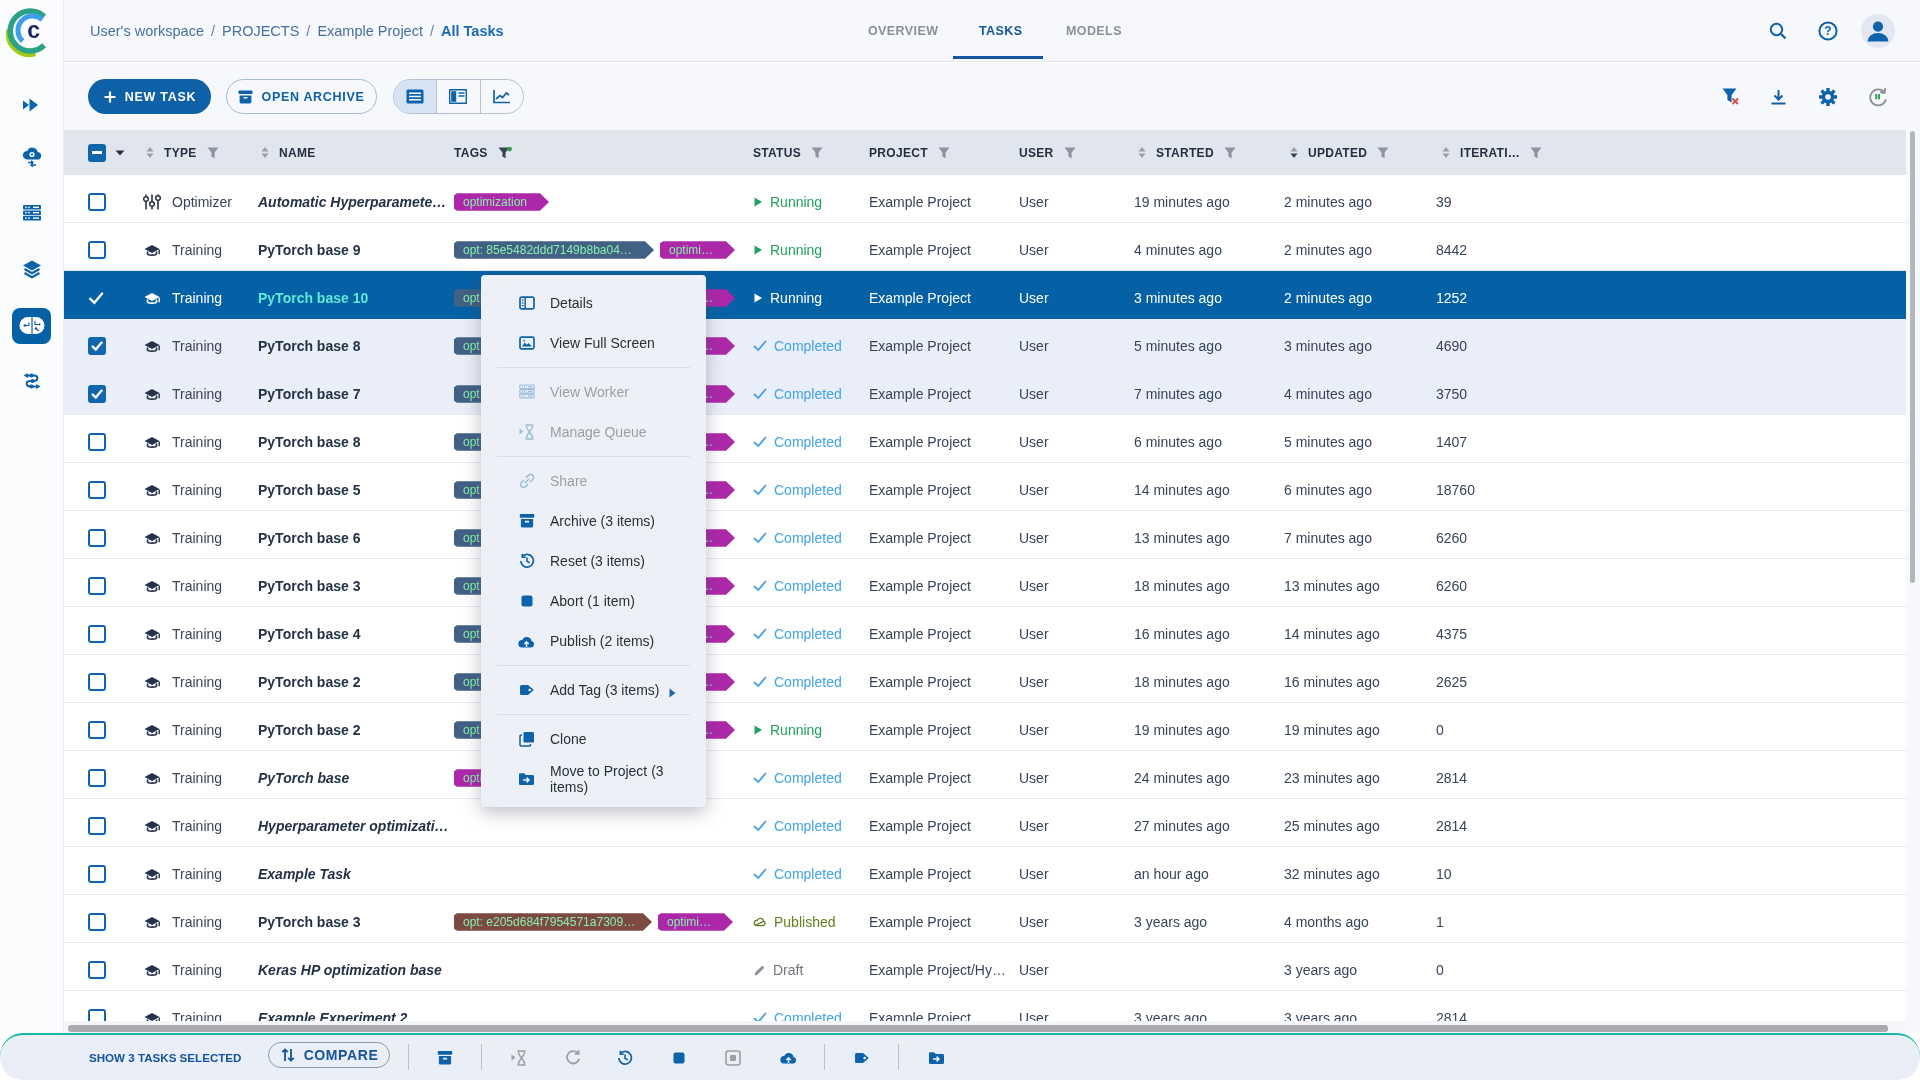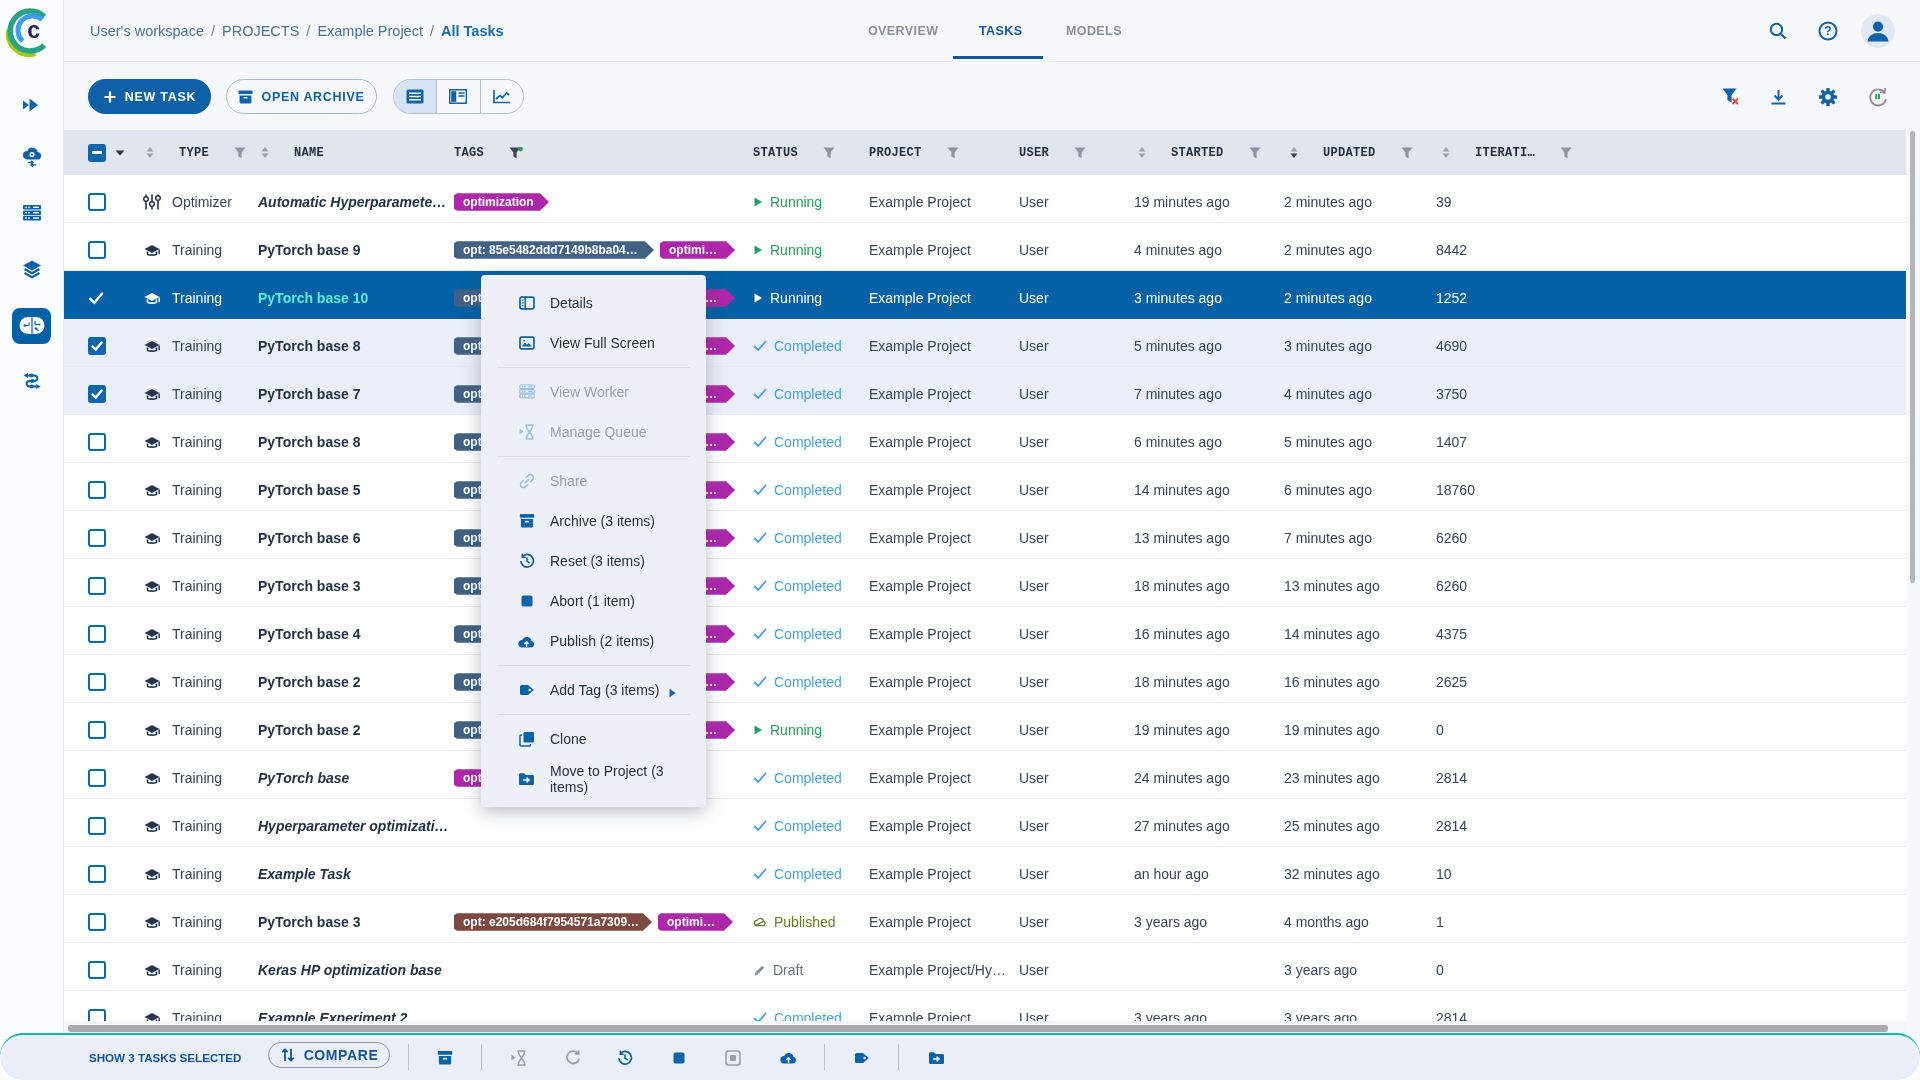--- a/index.html
+++ b/index.html
@@ -19,21 +19,21 @@
 .tbicon { position:absolute; top:50%; transform:translateY(-50%); display:flex; align-items:center; }
 #actionbar { position:absolute; left:64px; top:63px; width:1856px; height:67px; background:#f7f8fc; }
 #btn-new { position:absolute; left:24px; top:16px; width:123px; height:35px; background:#0e60a7; border-radius:18px; color:#fff; font-size:12.5px; font-weight:bold; letter-spacing:.7px; display:flex; align-items:center; justify-content:center; gap:8px; }
 #btn-arch { position:absolute; left:162px; top:16px; width:151px; height:35px; border:1px solid #a4bdd8; border-radius:18px; color:#0e60a7; font-size:12.5px; font-weight:bold; letter-spacing:.7px; display:flex; align-items:center; justify-content:center; gap:8px; }
 #seg { position:absolute; left:329px; top:16px; width:131px; height:35px; border:1px solid #b6c0cf; border-radius:18px; display:flex; overflow:hidden; background:#f7f8fc; }
 #seg .s { flex:1; display:flex; align-items:center; justify-content:center; border-right:1px solid #b6c0cf; }
 #seg .s:last-child { border-right:none; }
 #seg .s.on { background:#d6e3f5; }
 .aricon { position:absolute; top:16px; width:36px; height:35px; display:flex; align-items:center; justify-content:center; }
 #thead { position:absolute; left:64px; top:130px; width:1842px; height:45px; background:#e1e5ee; }
-#thead .h { position:absolute; top:0; height:45px; display:flex; align-items:center; gap:25px; font-size:12px; font-weight:bold; letter-spacing:.3px; color:#242e41;font-family:Liberation Mono, monospace; }
+#thead .h { position:absolute; top:0; height:45px; display:flex; align-items:center; gap:10px; font-size:12px; font-weight:bold; letter-spacing:.3px; color:#242e41; }
 #rows { position:absolute; left:64px; top:175px; width:1842px; height:847px; overflow:hidden; background:#fff; }
 .row { position:absolute; left:0; width:1842px; height:48px; background:#fff; border-bottom:1px solid #e8eaf1; }
 .row.lt { background:#e9eef8; }
 .row.sel { background:#0561a5; border-bottom:none; }
 .cell { position:absolute; top:3px; height:48px; display:flex; align-items:center; font-size:14px; color:#36455a; white-space:nowrap; }
 .row.sel .cell { color:#fff; }
 .c-check { left:24px; }
 .c-ticon { left:79px; }
 .c-ttext { left:108px; }
 .c-name  { left:194px; font-weight:bold; color:#223247; }
@@ -44,21 +44,21 @@
 .c-proj  { left:805px; width:148px; overflow:hidden; }
 .c-user  { left:955px; }
 .c-start { left:1070px; }
 .c-upd   { left:1220px; }
 .c-iter  { left:1372px; }
 .st-run { color:#23a15d; }
 .st-done { color:#41a3e8; }
 .st-pub { color:#60811f; }
 .st-draft { color:#6f747c; }
 .row.sel .st-run { color:#fff; }
-.tag { height:17.5px; display:inline-flex; align-items:center; padding:0 14px 0 9px; font-size:12px; font-weight:bold; color:#ffffff; clip-path:polygon(0 2px, 3px 0, calc(100% - 9px) 0, 100% 50%, calc(100% - 9px) 100%, 3px 100%, 0 calc(100% - 2px)); }
+.tag { height:17.5px; display:inline-flex; align-items:center; padding:0 14px 0 9px; font-size:12px; font-weight:normal; color:#86efac; clip-path:polygon(0 2px, 3px 0, calc(100% - 9px) 0, 100% 50%, calc(100% - 9px) 100%, 3px 100%, 0 calc(100% - 2px)); }
 .tg-slate { background:#426185; }
 .tg-mag { background:#ad28a9; }
 .tg-brown { background:#7d4a42; }
 .cb { width:18px; height:18px; border:2px solid #0f66ad; border-radius:3px; background:#fff; display:inline-flex; align-items:center; justify-content:center; }
 .cb.on, .cb.ind { background:#0f66ad; border-color:#0f66ad; }
 #gutter { position:absolute; left:1906px; top:130px; width:14px; height:903px; background:#f7f8fb; }
 #vbar { position:absolute; left:1910px; top:131px; width:5px; height:452px; background:#b4b7bc; border-radius:2.5px; }
 #htrack { position:absolute; left:64px; top:1021px; width:1842px; height:12px; background:#f5f6f9; }
 #hbar { position:absolute; left:68px; top:1025px; width:1820px; height:6.5px; background:#ababaf; border-radius:3px; }
 #footer { position:absolute; left:0; top:1033px; width:1920px; height:47px; background:#e9eef7; border-top:2px solid #14b8a6;border-radius:23px; }

